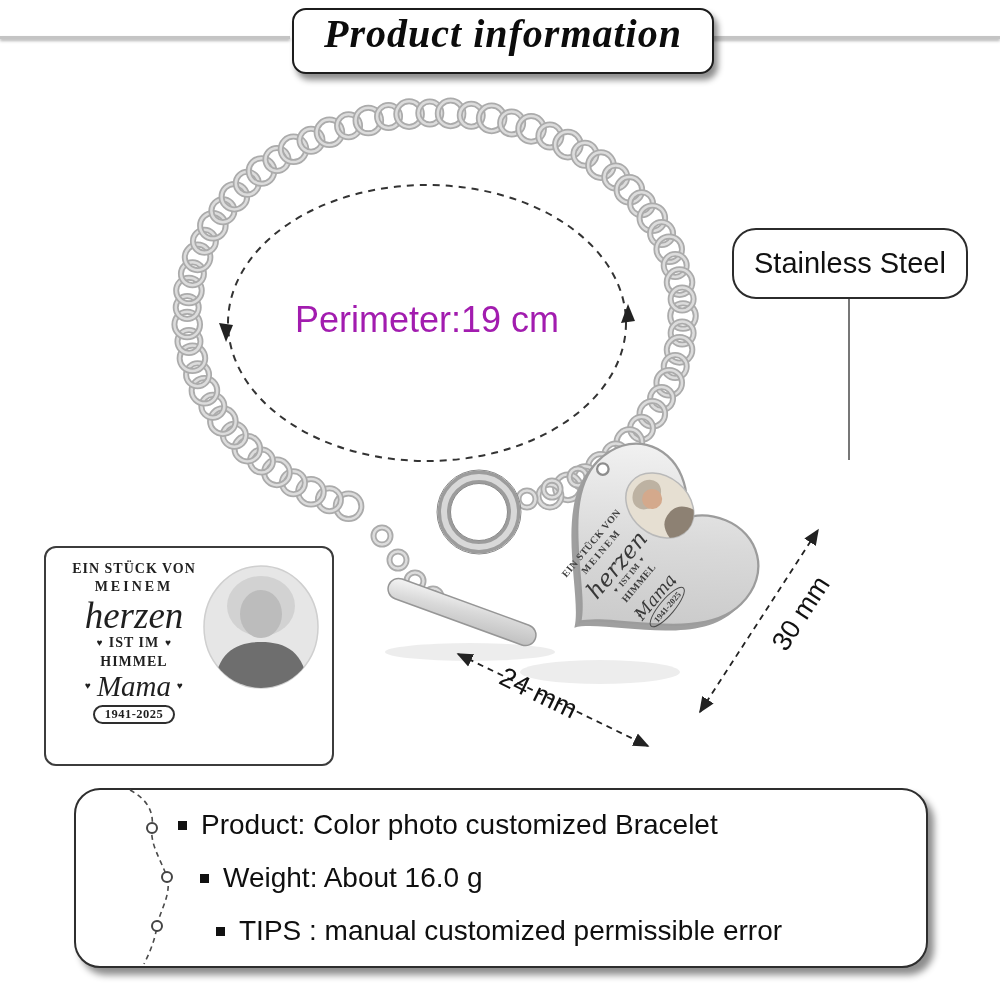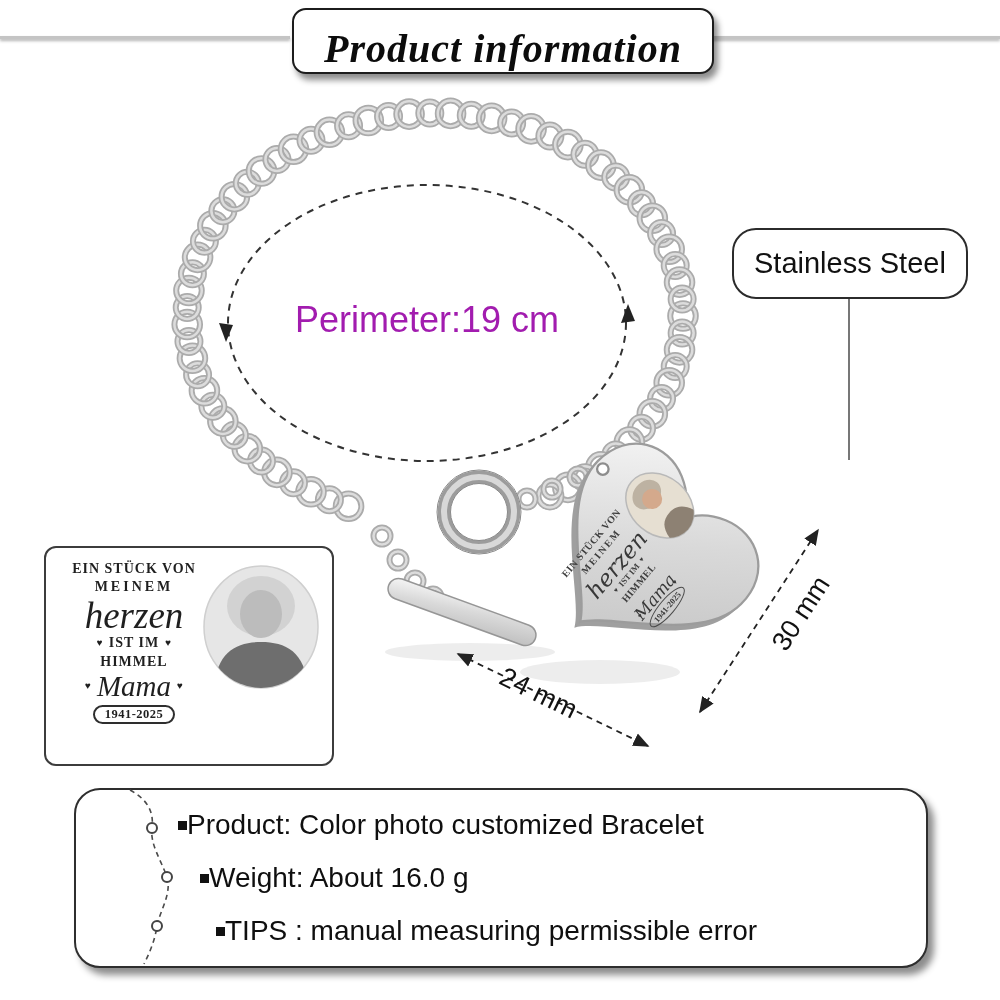--- a/index.html
+++ b/index.html
@@ -2,21 +2,21 @@
 <html><head>
 <meta charset="utf-8">
 <style>
   html,body{margin:0;padding:0;background:#fff;}
   body{width:1000px;height:1000px;font-family:"Liberation Sans",sans-serif;}
   .canvas{position:relative;width:1000px;height:1000px;background:#fff;overflow:hidden;}
 
   
   .title-box{position:absolute;left:292px;top:8px;width:418px;height:62px;background:#fff;
     border:2px solid #1c1c1c;border-radius:14px;box-shadow:4px 6px 6px rgba(0,0,0,.45);
-    display:flex;align-items:flex-end;justify-content:center;z-index:3;}
+    display:flex;align-items:flex-start;justify-content:center;z-index:3;}
   .title-box span{font-family:"Liberation Serif",serif;font-style:italic;font-weight:700;
     font-size:40px;color:#0c0c0c;letter-spacing:1px;}
   .hline{position:absolute;top:36px;height:3px;background:#c4c4c4;box-shadow:0 2px 3px rgba(0,0,0,.3);z-index:2;}
   .hline-left{left:0;width:290px;}
   .hline-right{right:0;width:288px;}
 
   
   .scene{position:absolute;left:0;top:0;width:1000px;height:1000px;z-index:1;}
 
   
@@ -40,21 +40,21 @@
   .ct-heart{font-size:10px;line-height:1;}
   .ct-mama{font-style:italic;font-size:29px;line-height:1.05;}
   .ct-date{display:inline-block;border:2px solid #2e2e2e;border-radius:999px;padding:0 10px;
     font-size:12.5px;font-weight:700;letter-spacing:.5px;margin-top:4px;}
   .card-photo{position:absolute;right:12px;top:16px;width:118px;height:126px;}
 
   
   .info-box{position:absolute;left:74px;top:788px;width:850px;height:176px;background:#fff;
     border:2px solid #2e2e2e;border-radius:26px;box-shadow:6px 7px 7px rgba(0,0,0,.45);z-index:2;
     display:flex;flex-direction:column;justify-content:center;gap:21px;}
-  .info-row{display:flex;align-items:center;font-size:28px;color:#0f0f0f;}
+  .info-row{display:flex;align-items:center;gap:14px;font-size:28px;color:#0f0f0f;}
   .info-row-1{margin-left:102px;}
   .info-row-2{margin-left:124px;}
   .info-row-3{margin-left:140px;}
   .bullet{width:9px;height:9px;background:#111;flex:none;}
   .info-decor{position:absolute;left:100px;top:782px;width:110px;height:192px;z-index:3;overflow:visible;}
 
   
   .eg-caps{font-family:"Liberation Serif",serif;font-weight:700;font-size:10px;letter-spacing:.5px;fill:#3d3d3d;}
   .eg-caps-sp{letter-spacing:2px;}
   .eg-small{font-family:"Liberation Serif",serif;font-weight:700;font-size:8.5px;fill:#3d3d3d;}
@@ -344,21 +344,21 @@
     <div class="info-row info-row-1">
       <span class="bullet"></span>
       <span>Product: Color photo customized Bracelet</span>
     </div>
     <div class="info-row info-row-2">
       <span class="bullet"></span>
       <span>Weight: About 16.0 g</span>
     </div>
     <div class="info-row info-row-3">
       <span class="bullet"></span>
-      <span>TIPS : manual measuring permissible error</span>
+      <span>TIPS : manual customized permissible error</span>
     </div>
   </div>
   <svg class="info-decor" viewBox="0 0 110 192">
     <path d="M 30,8 C 48,18 54,30 52,46 C 50,62 60,76 67,95 C 72,112 60,128 57,144 C 55,158 50,170 44,182" fill="none" stroke="#4a4a4a" stroke-width="1.6" stroke-dasharray="5 4"></path>
     <circle cx="52" cy="46" r="5" fill="#fff" stroke="#444" stroke-width="2"></circle>
     <circle cx="67" cy="95" r="5" fill="#fff" stroke="#444" stroke-width="2"></circle>
     <circle cx="57" cy="144" r="5" fill="#fff" stroke="#444" stroke-width="2"></circle>
   </svg>
 
 </div>

